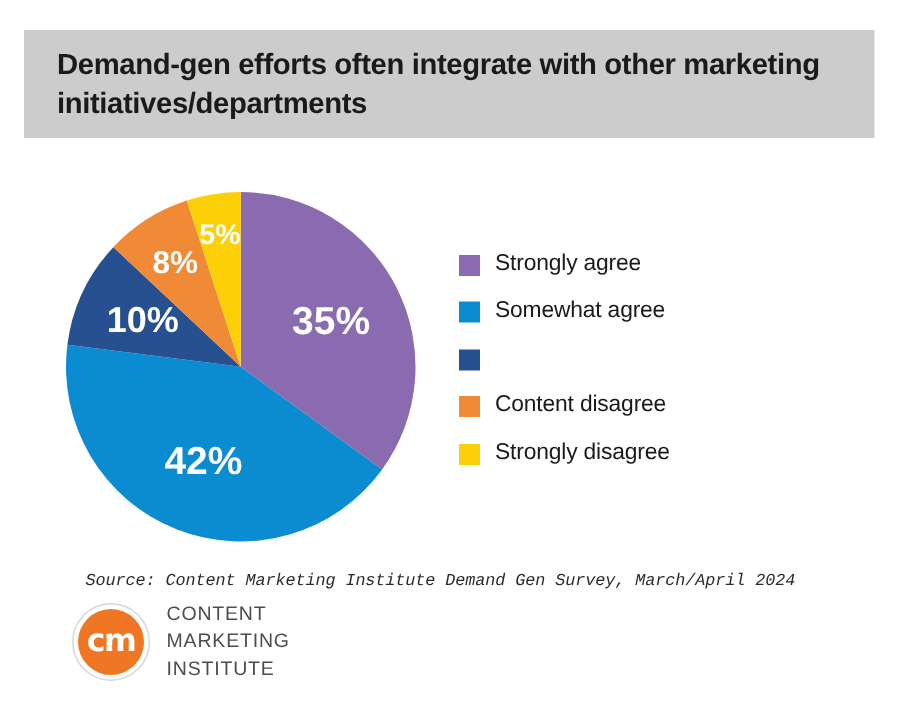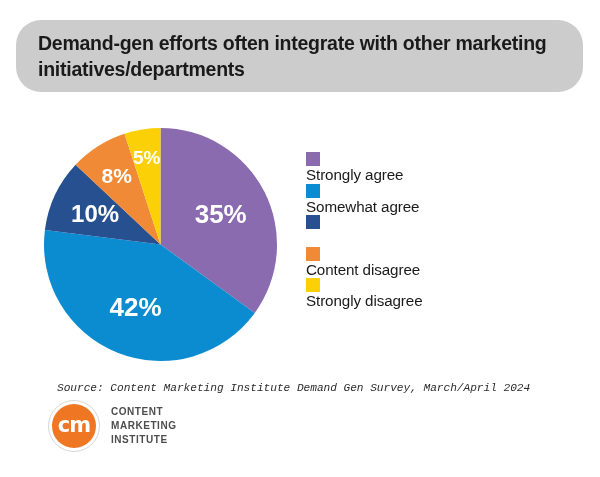--- a/index.html
+++ b/index.html
@@ -27,21 +27,20 @@
   
   #title-band {
     position: absolute;
     left: 16px;
     top: 20px;
     width: 567px;
     height: 72px;
     background: #cccccc;
     box-sizing: border-box;
     padding: 11px 18px 0 22px;
-    border-radius: 25px;
   }
   #title-text {
     font-family: "Liberation Sans", sans-serif;
     font-size: 19.5px;
     font-weight: bold;
     line-height: 1.32;
     color: #1a1a1a;
     letter-spacing: -0.25px;
     margin: 0;
     white-space: pre-line;
@@ -69,23 +68,22 @@
 
   
   #legend {
     position: absolute;
     left: 306px;
     top: 152px;
     width: 260px;
   }
   .legend-row {
     display: flex;
-    align-items: flex-start;
+    align-items: flex-end;
     height: 31.5px;
-    flex-direction: column;
   }
   .legend-swatch {
     width: 14px;
     height: 14px;
     flex: 0 0 14px;
     margin-right: 10px;
   }
   .legend-label {
     font-family: "Liberation Sans", sans-serif;
     font-size: 15.2px;
@@ -153,22 +151,22 @@
     font-weight: bold;
     font-size: 21px;
     color: #ffffff;
     letter-spacing: -1px;
     padding-bottom: 2px;
     box-sizing: border-box;
   }
   #logo-words {
     margin-left: 11px;
     font-family: "Liberation Sans", sans-serif;
-    font-size: 10px;
-    font-weight: bold;
+    font-size: 13px;
+    font-weight: normal;
     line-height: 1.42;
     color: #4d4d4d;
     letter-spacing: 0.55px;
   }
 </style>
 </head>
 <body>
 
 <div id="figure">
 

